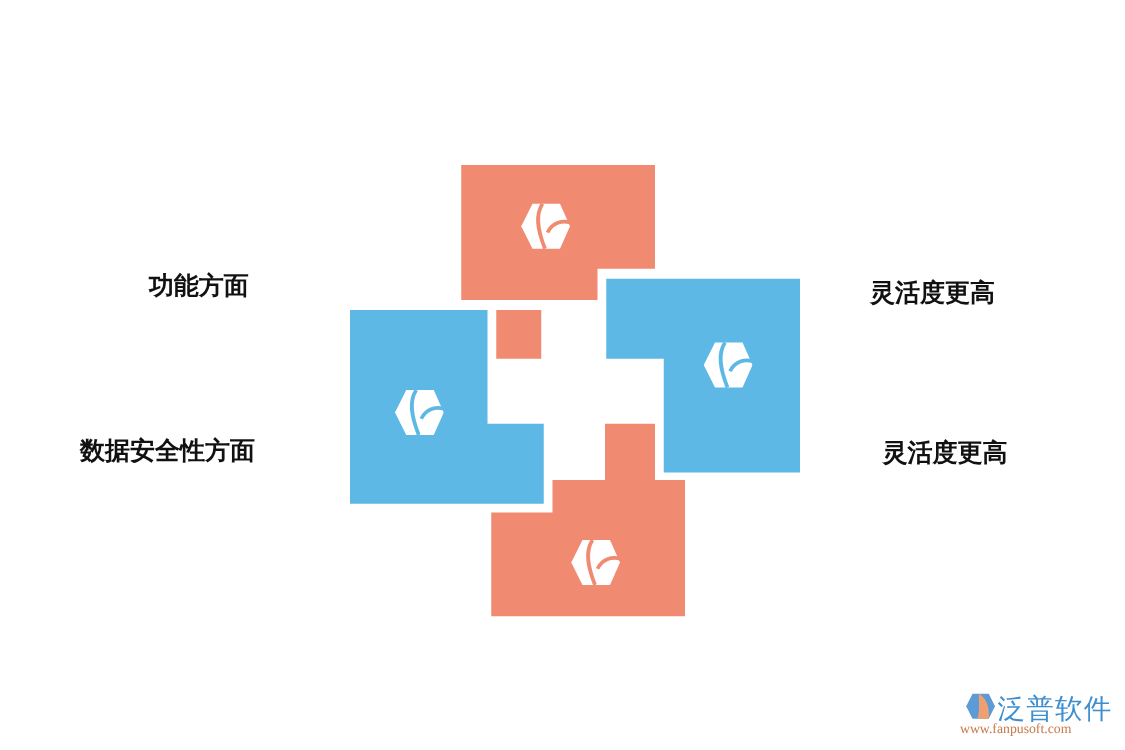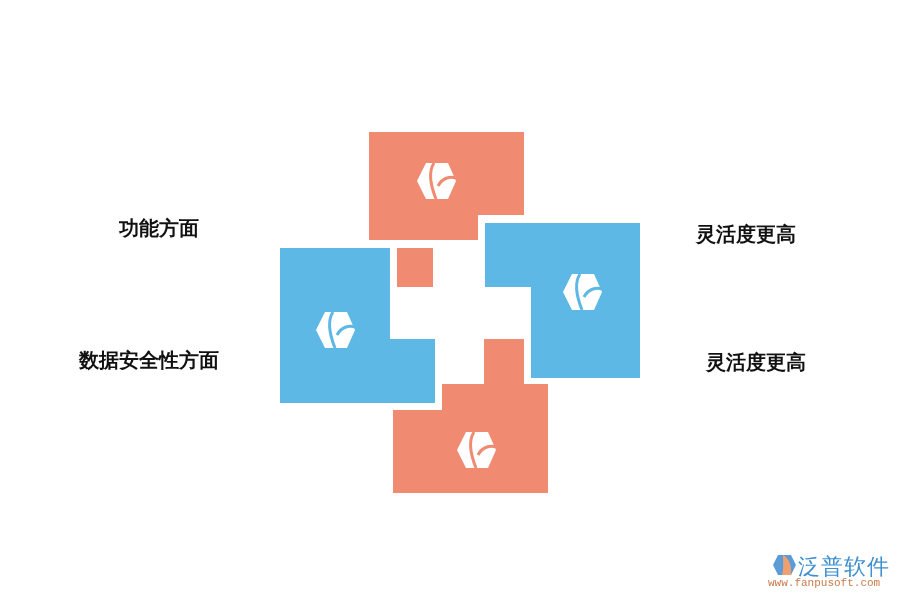--- a/index.html
+++ b/index.html
@@ -2,21 +2,21 @@
 <html><head>
 <meta charset="utf-8">
 <style>
   html,body{margin:0;padding:0;background:#ffffff;}
   body{width:900px;height:600px;position:relative;overflow:hidden;font-family:"DejaVu Sans",sans-serif;}
   .shape{position:absolute;}
   .label{position:absolute;font-weight:bold;font-size:20px;color:#111;white-space:nowrap;letter-spacing:0px;text-align:center;}
   .icon{position:absolute;width:40px;height:38px;}
   .logo{position:absolute;left:768px;top:552px;width:125px;height:40px;}
   .logo-cn{position:absolute;left:30px;top:0;font-size:22px;color:#3d8fd0;letter-spacing:1px;white-space:nowrap;}
-  .logo-url{position:absolute;left:0;top:25px;font-family:Liberation Mono, monospace;font-size:11px;color:#c97a4a;white-space:nowrap;}
+  .logo-url{position:absolute;left:0;top:25px;font-family:Liberation Serif, serif;font-size:11px;color:#c97a4a;white-space:nowrap;}
 </style>
 </head>
 <body>
 
 <svg class="shape" style="left:0;top:0" width="900" height="600">
 
   <polygon points="369,132 524,132 524,215 478,215 478,240 369,240" fill="#F08A71"></polygon>
 
   <rect x="397" y="248" width="36" height="39" fill="#F08A71"></rect>
 
@@ -42,21 +42,21 @@
   <path d="M18,1 C12,10 14,22 20,37" stroke="#5EB8E5" stroke-width="3" fill="none"></path>
   <path d="M22,24 C26,16 34,14 40,16" stroke="#5EB8E5" stroke-width="3" fill="none"></path>
 </svg>
 <svg class="icon" style="left:456px;top:431px" viewBox="0 0 40 38">
   <polygon points="10,1 32,1 40,19 32,37 10,37 1,19" fill="#fff"></polygon>
   <path d="M18,1 C12,10 14,22 20,37" stroke="#F08A71" stroke-width="3" fill="none"></path>
   <path d="M22,24 C26,16 34,14 40,16" stroke="#F08A71" stroke-width="3" fill="none"></path>
 </svg>
 
 <div class="label" style="left:119px;top:215px;">功能方面</div>
-<div class="label" style="left:79px;top:347px;">数据安全性方面</div>
+<div class="label" style="left:64px;top:347px;">数据安全性方面</div>
 <div class="label" style="left:696px;top:221px;">灵活度更高</div>
 <div class="label" style="left:706px;top:349px;">灵活度更高</div>
 
 <div class="logo">
   <svg style="position:absolute;left:4px;top:2px" width="24" height="22" viewBox="0 0 24 22">
     <polygon points="6,1 19,1 24,11 19,21 6,21 1,11" fill="#5b9bd6"></polygon>
     <path d="M11,1 C17,4 20,12 19,21 L10,21 C12,14 11,7 11,1 Z" fill="#f0a070"></path>
   </svg>
   <div class="logo-cn">泛普软件</div>
   <div class="logo-url">www.fanpusoft.com</div>

